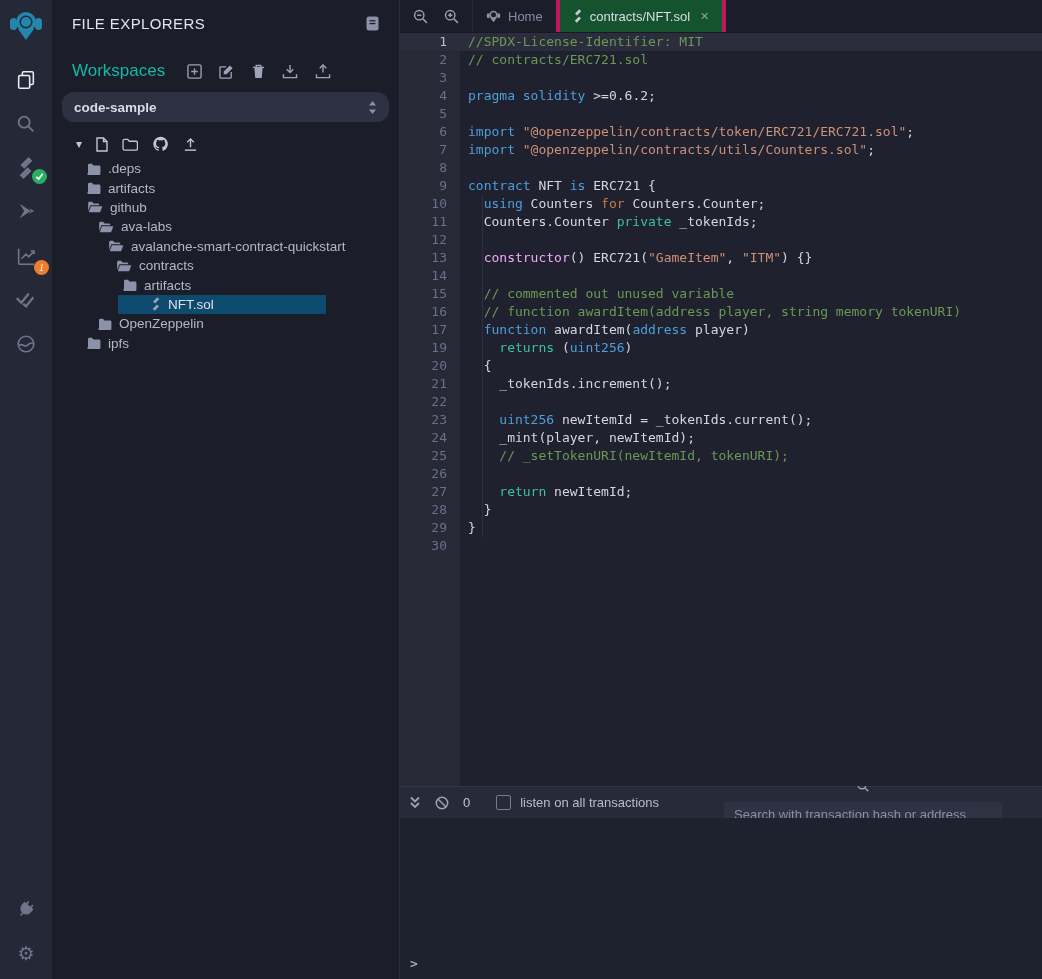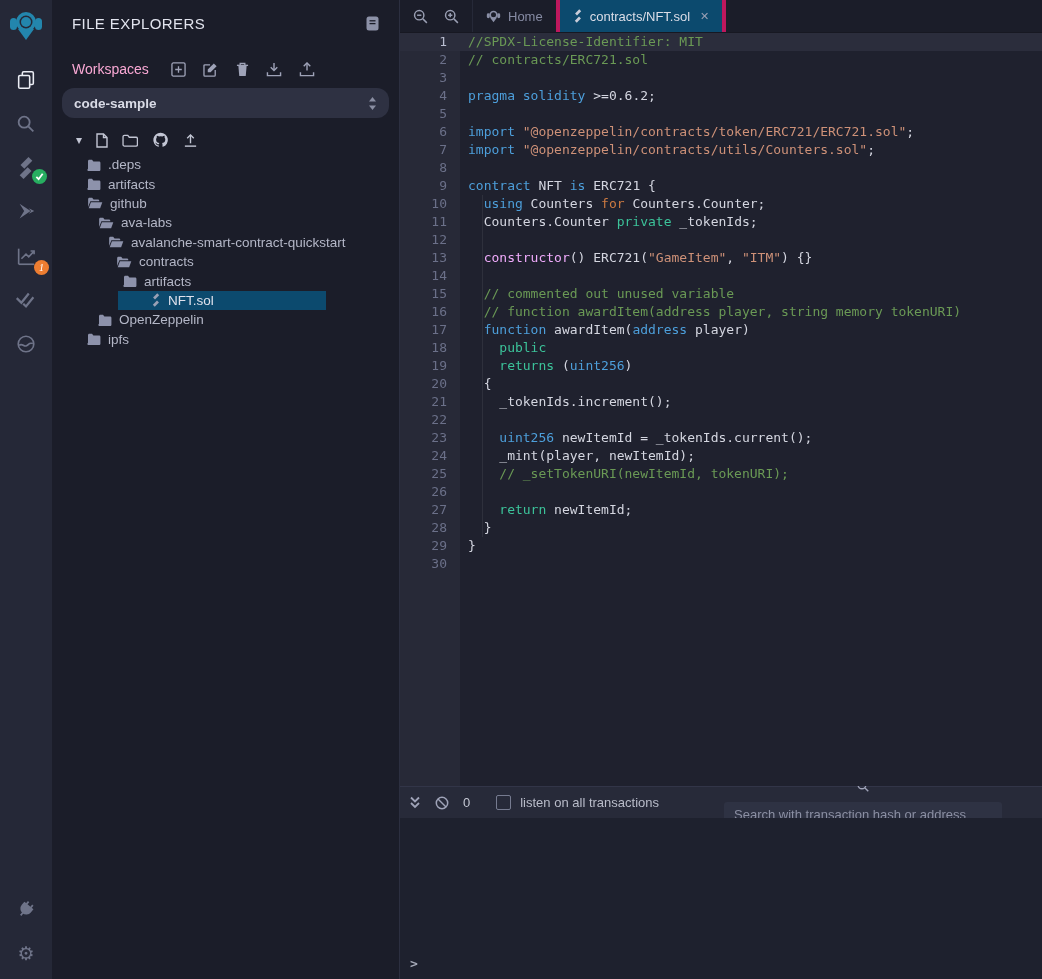--- a/index.html
+++ b/index.html
@@ -21,21 +21,21 @@
   .badge.orange { background:#ed7d31; right:-8px; bottom:-5px; font-style:italic; font-family:"Liberation Serif",serif; }
   .gear-glyph { font-size:19px; line-height:1; }
 
   
   .side-panel { position:absolute; left:52px; top:0; width:348px; height:100%;
     background:#1b1d29; border-right:1px solid #2c2f40; }
   .panel-header { display:flex; justify-content:space-between; align-items:center;
     padding:15px 20px 0 20px; }
   .panel-title { font-size:15px; font-weight:500; color:#e2e4ee; letter-spacing:.4px; }
   .ws-row { display:flex; align-items:center; padding:0 20px; margin-top:29px; color:#9fa; }
-  .ws-label { font-size:14px; color:#f9a8d4; margin-right:22px; }
+  .ws-label { font-size:17px; color:#14b8a6; margin-right:22px; }
   .ws-icons { display:flex; gap:17px; align-items:center; color:#9fa3b8; }
   .ws-icons .icon-btn { cursor:pointer; display:flex; }
   .ws-select { margin:11px 10px 0 10px; height:30px; background:#2e3142;
     display:flex; align-items:center; justify-content:space-between;
     padding:0 12px; cursor:pointer; border-radius:12px; }
   .ws-select-value { font-size:13.5px; font-weight:600; color:#d9dbe6; }
   .tree-toolbar { display:flex; align-items:center; gap:14px; padding:0 0 0 24px;
     margin-top:14px; color:#c3c6d4; }
   .tree-toolbar .icon-btn { cursor:pointer; display:flex; align-items:center; }
   .caret-glyph { font-size:12px; color:#c3c6d4; }
@@ -49,21 +49,21 @@
   
   .main { position:absolute; left:400px; top:0; right:0; height:100%;
     display:flex; flex-direction:column; background:#1f212e; }
   .tabbar { height:33px; background:#1b1d29; display:flex; align-items:stretch; flex:none;
     border-bottom:1px solid #171822; }
   .zoom-btns { display:flex; align-items:center; gap:14px; padding:0 12px; color:#9ba0b4; }
   .zoom-btns .icon-btn { cursor:pointer; display:flex; }
   .tab { display:flex; align-items:center; gap:7px; padding:0 13px; font-size:13px;
     color:#868ba3; cursor:pointer; border-right:4px solid #be185d; }
   .tab.first { border-left:1px solid #262938; }
-  .tab.active { background:#0c4a6e; color:#dcdee8; }
+  .tab.active { background:#14532d; color:#dcdee8; }
   .tab-close { font-size:11px; color:#9aa0b5; margin-left:3px; cursor:pointer; }
 
   .editor { position:relative; flex:1; overflow:hidden; background:#1f212e; }
   .gutter-bg { position:absolute; left:0; top:0; width:60px; height:100%; background:#272937; }
   .indent-guide { position:absolute; left:82px; top:162px; width:1px; height:342px;
     background:rgba(255,255,255,0.07); }
   .code-lines { position:relative; font-family:"DejaVu Sans Mono", monospace;
     font-size:13px; line-height:18px; }
   .code-row { display:flex; height:18px; white-space:pre; }
   .code-row.active { background:#2b2d3c; }
@@ -435,21 +435,20 @@
           <div class="code-row"><span class="ln">8</span><span class="lc"></span></div>
           <div class="code-row"><span class="ln">9</span><span class="lc"><span class="tok-kw">contract</span><span class="tok-pl"> NFT </span><span class="tok-kw">is</span><span class="tok-pl"> ERC721 {</span></span></div>
           <div class="code-row"><span class="ln">10</span><span class="lc"><span class="tok-pl">  </span><span class="tok-kw">using</span><span class="tok-pl"> Counters </span><span class="tok-ctl">for</span><span class="tok-pl"> Counters.Counter;</span></span></div>
           <div class="code-row"><span class="ln">11</span><span class="lc"><span class="tok-pl">  Counters.Counter </span><span class="tok-grn">private</span><span class="tok-pl"> _tokenIds;</span></span></div>
           <div class="code-row"><span class="ln">12</span><span class="lc"></span></div>
           <div class="code-row"><span class="ln">13</span><span class="lc"><span class="tok-pl">  </span><span class="tok-fn">constructor</span><span class="tok-pl">() ERC721(</span><span class="tok-str">"GameItem"</span><span class="tok-pl">, </span><span class="tok-str">"ITM"</span><span class="tok-pl">) {}</span></span></div>
           <div class="code-row"><span class="ln">14</span><span class="lc"></span></div>
           <div class="code-row"><span class="ln">15</span><span class="lc"><span class="tok-pl">  </span><span class="tok-cm">// commented out unused variable</span></span></div>
           <div class="code-row"><span class="ln">16</span><span class="lc"><span class="tok-pl">  </span><span class="tok-cm">// function awardItem(address player, string memory tokenURI)</span></span></div>
           <div class="code-row"><span class="ln">17</span><span class="lc"><span class="tok-pl">  </span><span class="tok-kw">function</span><span class="tok-pl"> awardItem(</span><span class="tok-kw">address</span><span class="tok-pl"> player)</span></span></div>
-          <div class="code-row"><span class="ln">18</span><span class="lc"><span class="tok-pl">    </span><span class="tok-grn">public</span></span></div>
           <div class="code-row"><span class="ln">19</span><span class="lc"><span class="tok-pl">    </span><span class="tok-grn">returns</span><span class="tok-pl"> (</span><span class="tok-kw">uint256</span><span class="tok-pl">)</span></span></div>
           <div class="code-row"><span class="ln">20</span><span class="lc"><span class="tok-pl">  {</span></span></div>
           <div class="code-row"><span class="ln">21</span><span class="lc"><span class="tok-pl">    _tokenIds.increment();</span></span></div>
           <div class="code-row"><span class="ln">22</span><span class="lc"></span></div>
           <div class="code-row"><span class="ln">23</span><span class="lc"><span class="tok-pl">    </span><span class="tok-kw">uint256</span><span class="tok-pl"> newItemId = _tokenIds.current();</span></span></div>
           <div class="code-row"><span class="ln">24</span><span class="lc"><span class="tok-pl">    _mint(player, newItemId);</span></span></div>
           <div class="code-row"><span class="ln">25</span><span class="lc"><span class="tok-pl">    </span><span class="tok-cm">// _setTokenURI(newItemId, tokenURI);</span></span></div>
           <div class="code-row"><span class="ln">26</span><span class="lc"></span></div>
           <div class="code-row"><span class="ln">27</span><span class="lc"><span class="tok-pl">    </span><span class="tok-grn">return</span><span class="tok-pl"> newItemId;</span></span></div>
           <div class="code-row"><span class="ln">28</span><span class="lc"><span class="tok-pl">  }</span></span></div>

